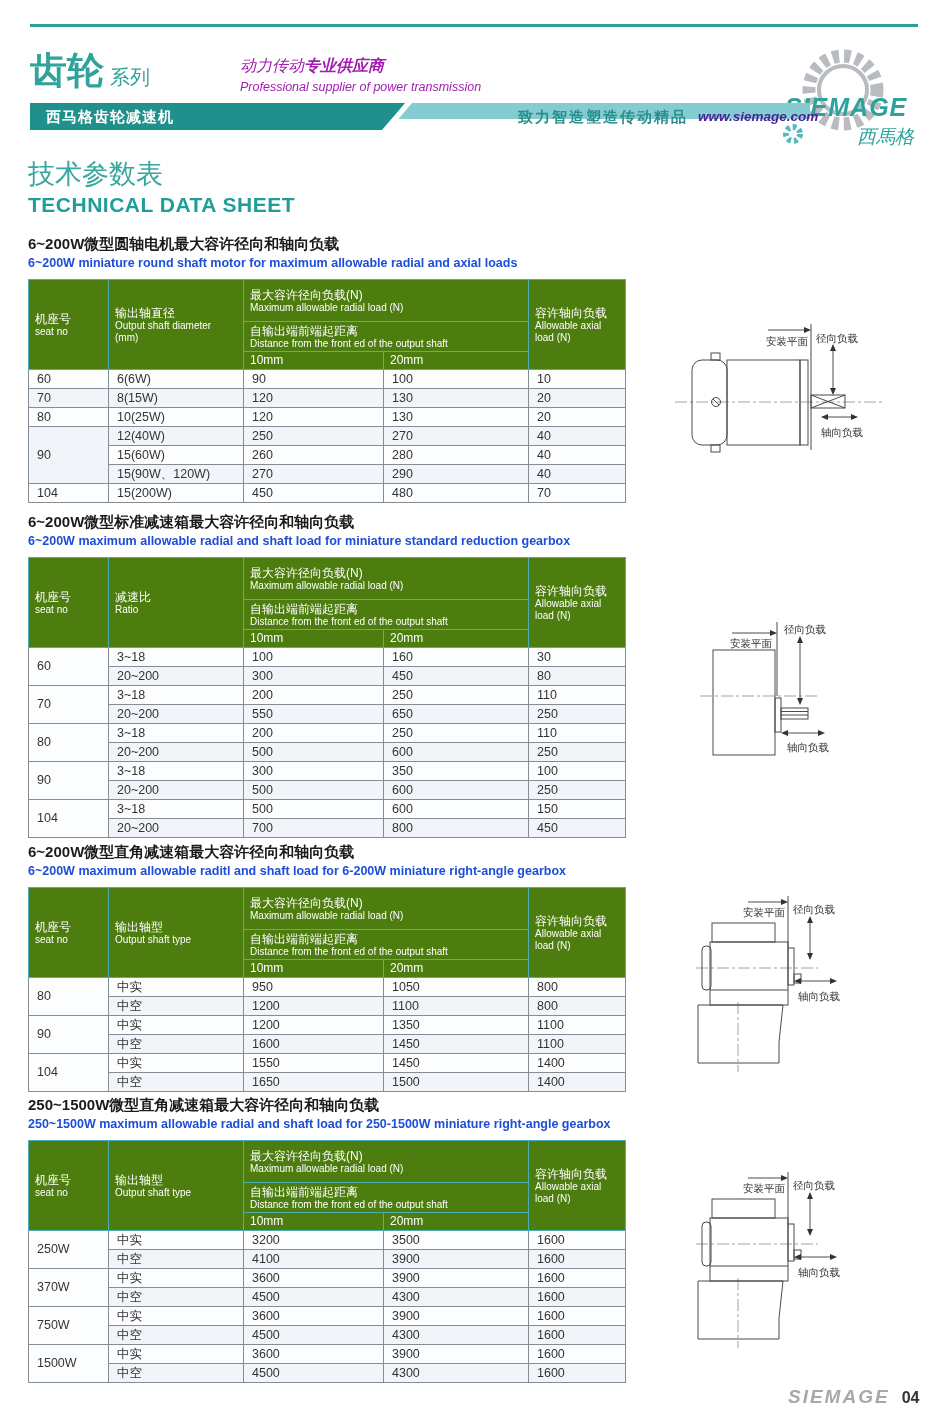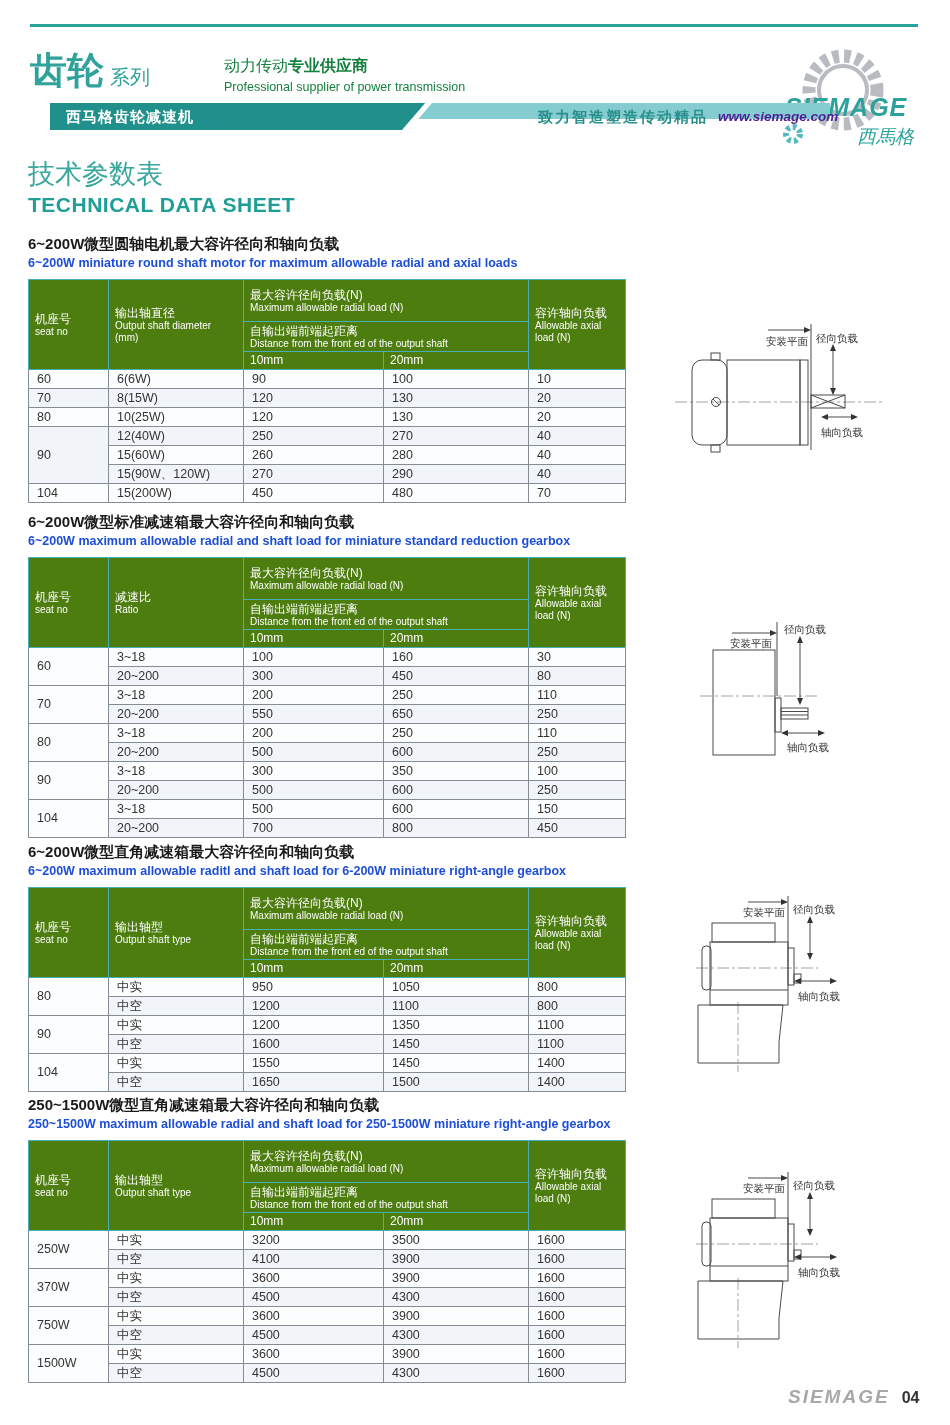--- a/index.html
+++ b/index.html
@@ -7,27 +7,27 @@
          font-family:"Liberation Sans",sans-serif;}
   .abs{position:absolute;}
 
   
   .top-rule{left:30px;top:24px;width:888px;height:3px;background:#2aa19b;}
 
   
   .brand-cn{left:30px;top:52px;display:flex;align-items:flex-end;color:#2fa39b;}
   .brand-cn .big{font-size:37px;font-weight:bold;line-height:1;}
   .brand-cn .small{font-size:20px;margin-left:6px;line-height:1.2;}
-  .slogan{left:224px;top:56px;color:#15803d;}
+  .slogan{left:240px;top:56px;color:#a21caf;font-style:italic;}
   .slogan .l1{font-size:16px;}
   .slogan .l1 b{font-weight:bold;}
   .slogan .l2{font-size:12.5px;margin-top:3px;}
 
   
-  .banner{left:30px;top:103px;width:780px;height:16px;margin-left:20px;}
+  .banner{left:30px;top:103px;width:780px;height:16px;}
   .banner .light{position:absolute;inset:0;background:#85ccd1;}
   .banner .dark{position:absolute;left:0;top:0;width:385px;height:27px;background:#1f908c;
                 clip-path:polygon(0 0,375px 0,352px 27px,0 27px);}
   .banner .gap{position:absolute;left:0;top:0;width:390px;height:27px;background:#fff;
                clip-path:polygon(375px 0,382px 0,359px 27px,352px 27px);}
   .banner .product{position:absolute;left:16px;top:0;line-height:27px;color:#fff;
                    font-size:15px;font-weight:bold;letter-spacing:1px;}
   .banner .tagline{position:absolute;left:488px;top:0;line-height:27px;color:#2a8f8c;
                    font-size:15px;font-weight:bold;letter-spacing:2px;}
   .banner .site{position:absolute;left:668px;top:0;line-height:27px;color:#4c1d95;

